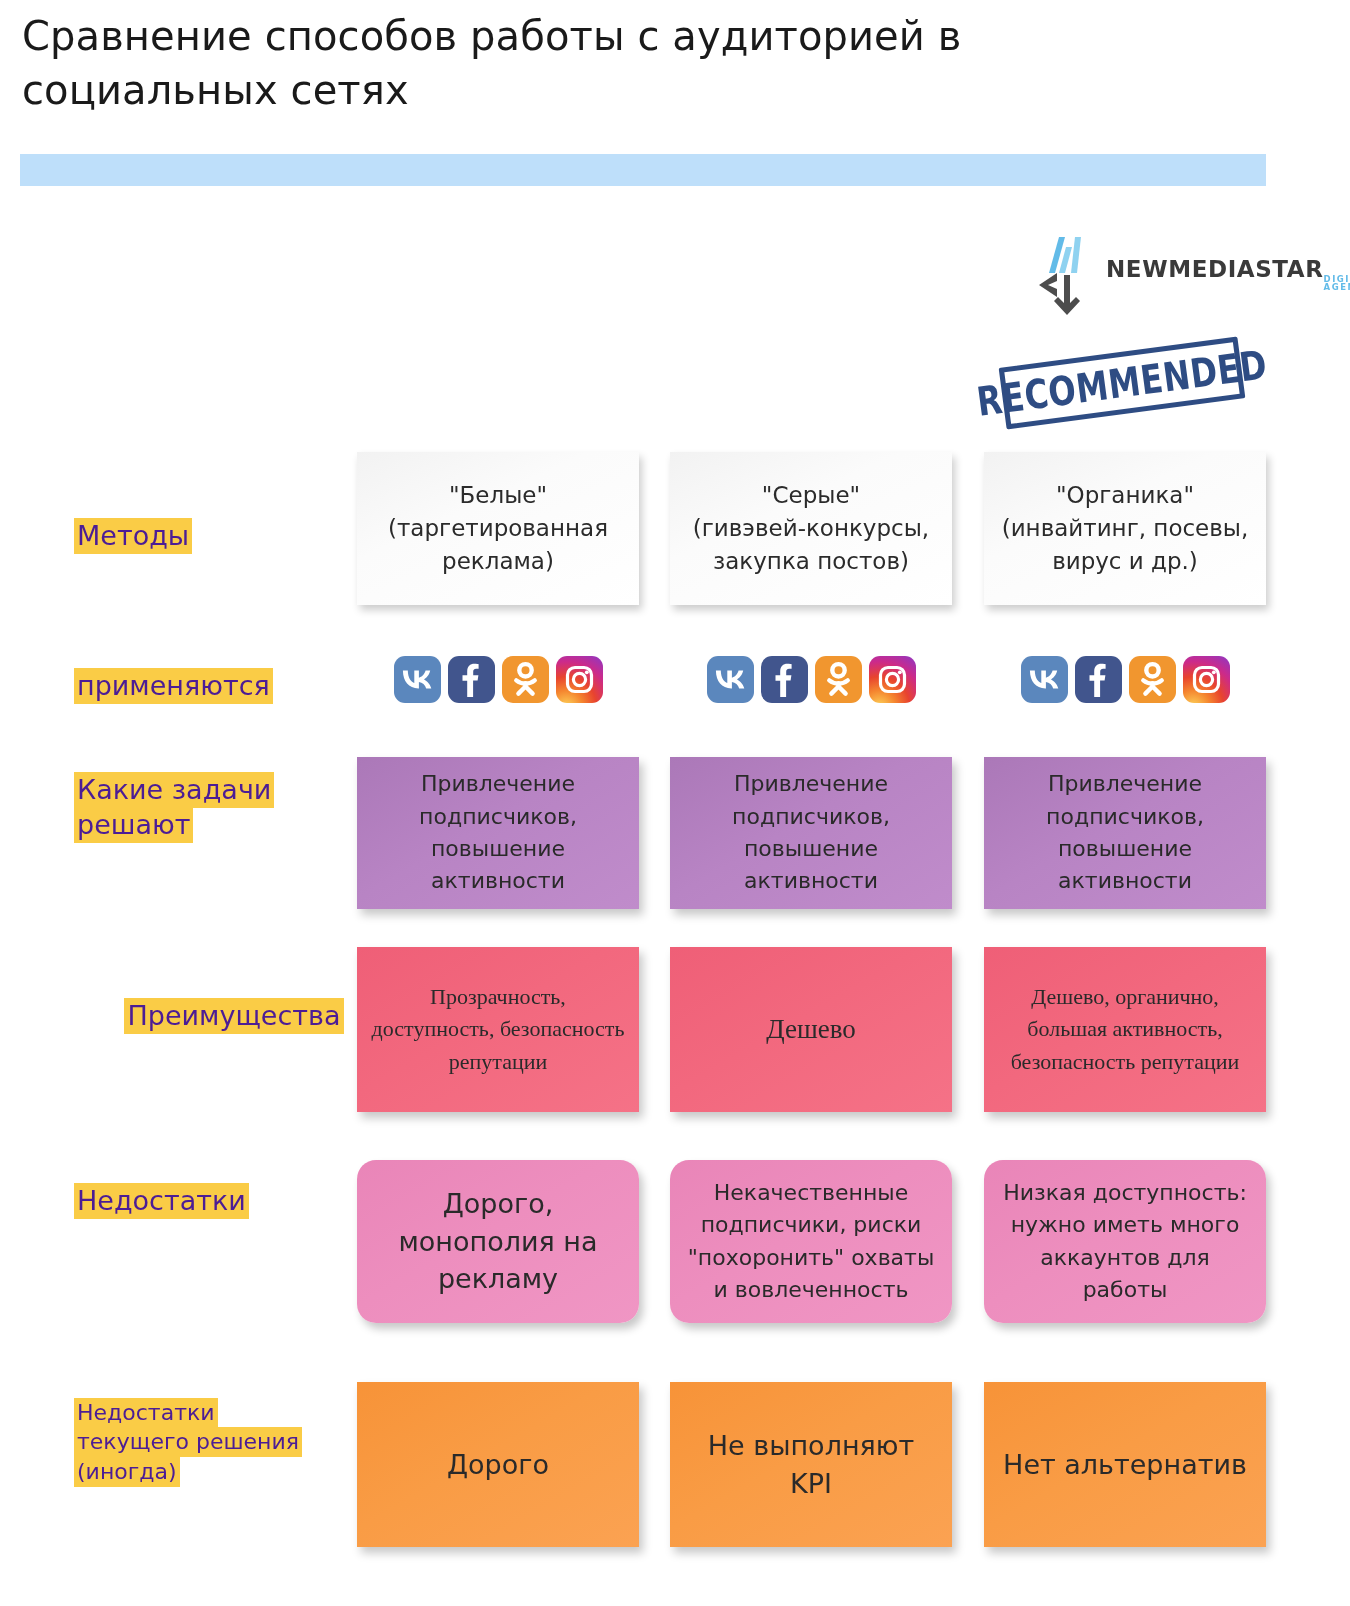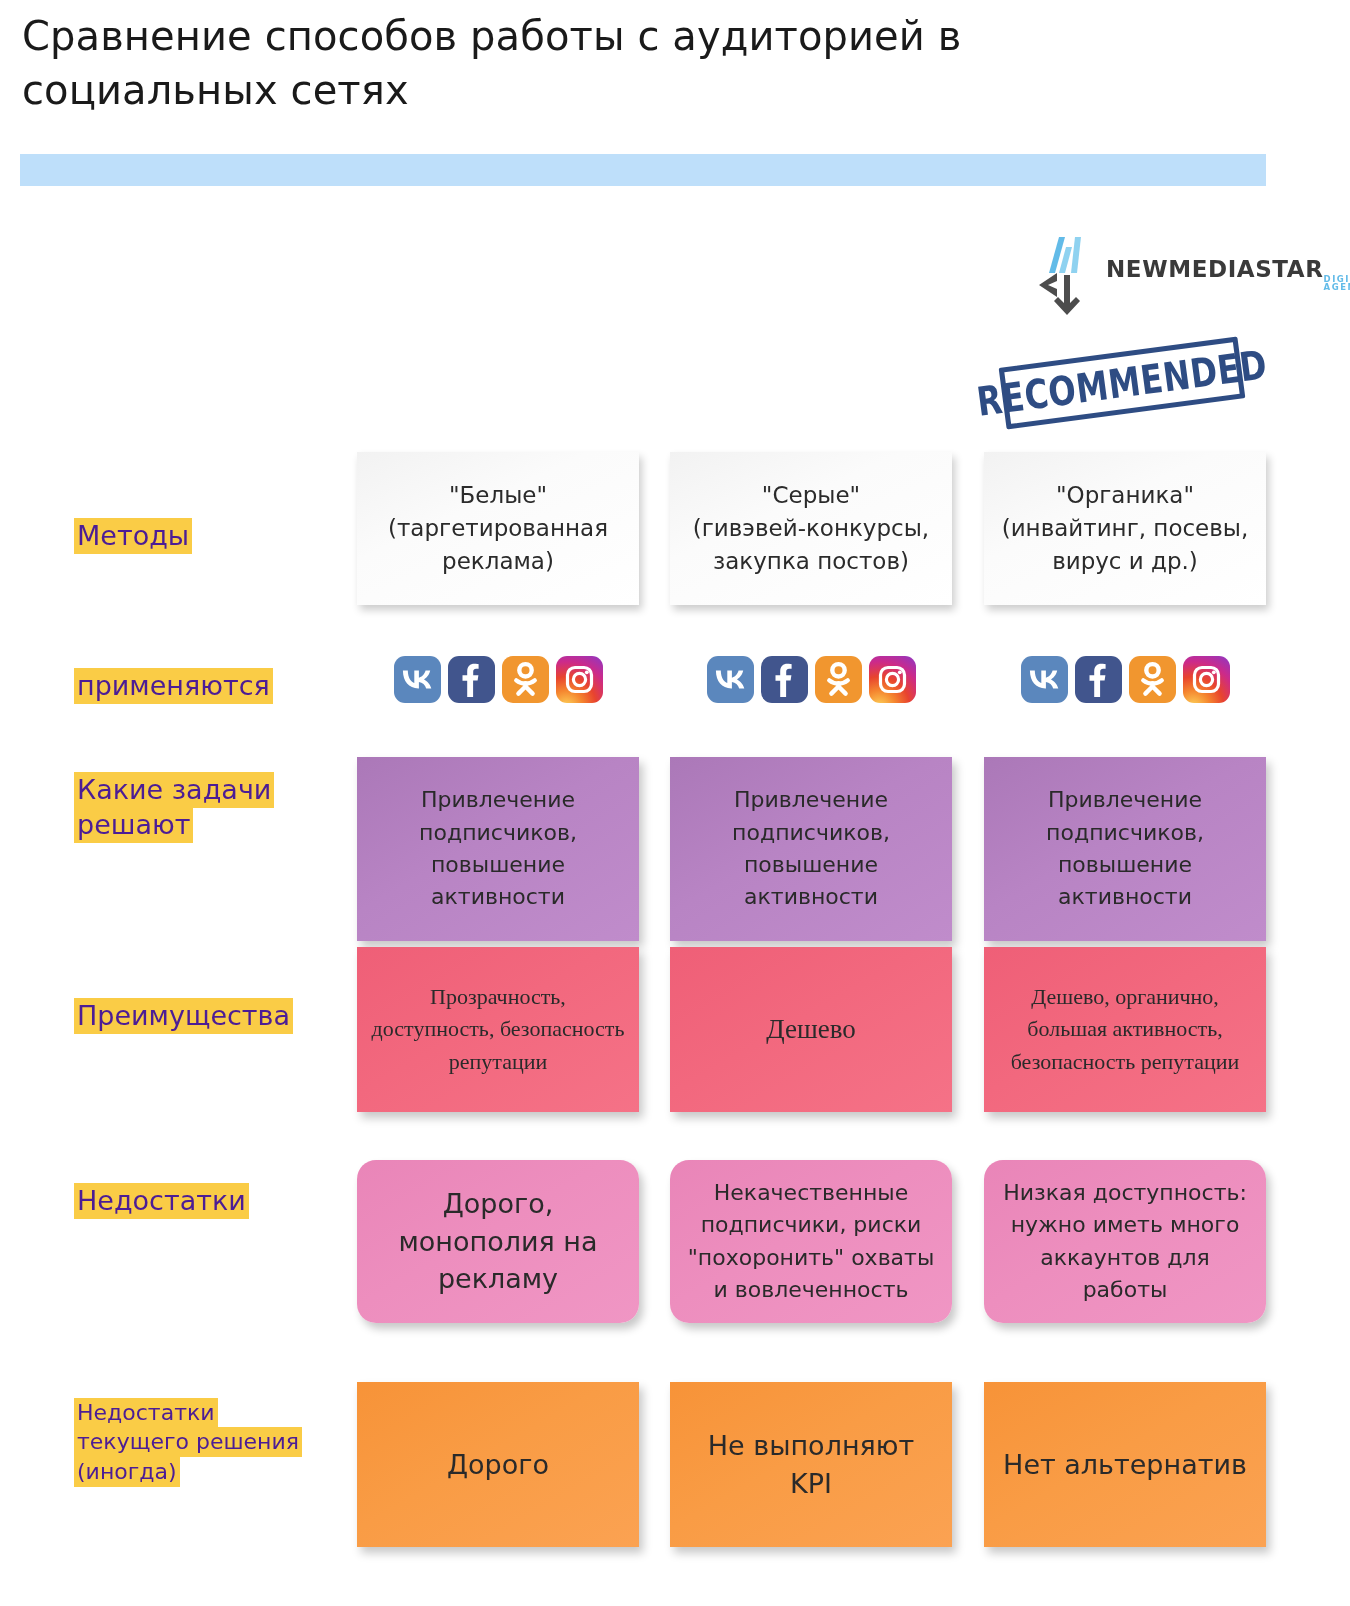--- a/index.html
+++ b/index.html
@@ -130,21 +130,21 @@
     background: #facc46;
     box-decoration-break: clone;
     -webkit-box-decoration-break: clone;
     padding: 2px 3px 3px 3px;
   }
   .row-label.small { font-size: 22px; line-height: 1.34; }
 
   .lbl-methods   { top: 518px; }
   .lbl-networks  { top: 633px; }
   .lbl-tasks     { top: 772px; }
-  .lbl-pros      { top: 998px; }
+  .lbl-pros      { top: 998px; text-align: center; }
   .lbl-cons      { top: 1183px; }
   .lbl-current   { top: 1398px; }
 
   
   .hdr-card {
     position: absolute;
     top: 452px;
     height: 153px;
     background: linear-gradient(155deg, #f2f2f2 0%, #fbfbfb 38%, #ffffff 100%);
     box-shadow: 3px 5px 8px rgba(0,0,0,0.20);
@@ -202,21 +202,21 @@
     line-height: 1.47;
     color: #2a2a2a;
   }
   .card .txt.big { font-size: 27px; line-height: 1.40; }
 
   .card.purple { background: linear-gradient(150deg, #ab78b8 0%, #b884c4 45%, #c08ccb 100%); }
   .card.red    { background: linear-gradient(150deg, #ef5f77 0%, #f2687e 45%, #f57287 100%); }
   .card.pink   { background: linear-gradient(150deg, #e985b8 0%, #ed8ebe 45%, #f096c4 100%); border-radius: 19px; }
   .card.orange { background: linear-gradient(150deg, #f79338 0%, #f99c45 45%, #fba252 100%); }
 
-  .row-tasks   { top: 757px;  height: 184px; }
+  .row-tasks   { top: 757px;  height: 152px; }
   .row-pros    { top: 947px;  height: 165px; font-family: Liberation Serif, serif; }
   .row-cons    { top: 1160px; height: 163px; }
   .row-current { top: 1382px; height: 165px; }
 </style>
 </head>
 <body>
 
 <div class="page-title">Сравнение способов работы с аудиторией в социальных сетях</div>
 
 <div class="accent-bar"></div>

